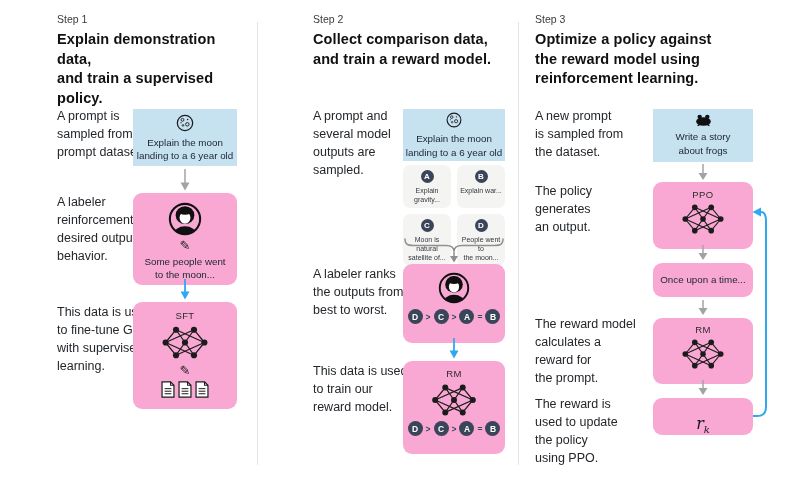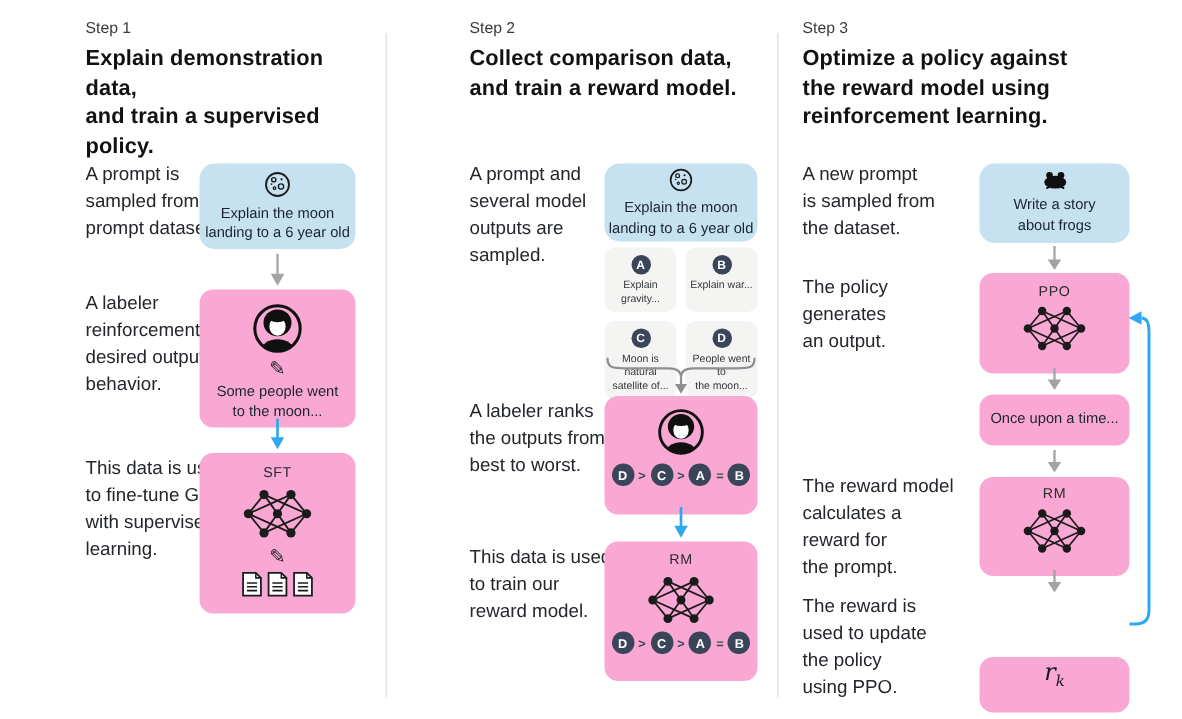--- a/index.html
+++ b/index.html
@@ -4,21 +4,21 @@
 <style>
   html,body{margin:0;padding:0;background:#ffffff;}
   #canvas{
     position:relative;width:788px;height:479px;background:#ffffff;
     font-family:"Liberation Sans", sans-serif;color:#1f2329;overflow:hidden;
   }
   .divider{position:absolute;width:1px;background:#e4e4e4;top:22px;height:443px;}
   .step-label{position:absolute;font-size:10.5px;color:#3a3a3a;white-space:pre-line;}
   .heading{position:absolute;font-size:14.5px;font-weight:bold;color:#111;line-height:1.35;white-space:pre-line;letter-spacing:.1px;}
   .body{position:absolute;font-size:12.5px;line-height:1.45;color:#23272b;white-space:pre-line;}
-  .bluebox{position:absolute;background:#c6e2f1;border-radius:10px;display:flex;flex-direction:column;align-items:center;justify-content:center;gap:3px;}
+  .bluebox{position:absolute;background:#c6e2f1;border-radius:0;display:flex;flex-direction:column;align-items:center;justify-content:center;gap:3px;}
   .panel{position:absolute;background:#f9a8d4;border-radius:9px;display:flex;flex-direction:column;align-items:center;}
   .boxtext{font-size:9.8px;line-height:1.35;color:#1a2430;text-align:center;white-space:pre-line;}
   .net-label{font-size:9.5px;color:#2b2b2b;letter-spacing:.4px;}
   .pencil{font-size:13px;line-height:1;color:#1b1b1b;}
   .docs{display:flex;gap:3px;align-items:flex-end;}
   .chips{position:absolute;display:grid;grid-template-columns:1fr 1fr;gap:6px;}
   .chip{background:#f4f4f3;border-radius:7px;display:flex;flex-direction:column;align-items:center;padding:5px 2px 4px 2px;gap:3px;}
   .chip-letter{width:13px;height:13px;border-radius:50%;background:#3b4559;color:#fff;
     font-size:8px;font-weight:bold;display:flex;align-items:center;justify-content:center;}
   .chip-text{font-size:7px;line-height:1.3;color:#33373b;text-align:center;white-space:pre-line;}
@@ -375,21 +375,21 @@
           <circle cx="69" cy="64" r="6.5"></circle>
       </g>
     </svg>
   </div>
 
   <svg class="arrow" style="left:697px;top:380px;" width="12" height="16">
     <line x1="6" y1="0" x2="6" y2="8.5" stroke="#a3a3a3" stroke-width="1.5"></line>
     <polygon points="1.5,8 10.5,8 6,15" fill="#a3a3a3"></polygon>
   </svg>
 
-  <div class="panel" style="left:653px;top:398px;width:100px;height:37px;justify-content:flex-start;margin-top:40px;">
+  <div class="panel" style="left:653px;top:398px;width:100px;height:37px;justify-content:flex-end;">
     <span class="rk"><span>r</span><sub>k</sub></span>
   </div>
 
   <svg class="arrow" style="left:744px;top:200px;" width="30" height="226">
     <path d="M9,216 H13 Q22,216 22,207 V21 Q22,12 17,12" fill="none" stroke="#30a8f0" stroke-width="2"></path>
     <polygon points="17,7.5 17,16.5 8.5,12" fill="#30a8f0"></polygon>
   </svg>
 
 </div>
 

